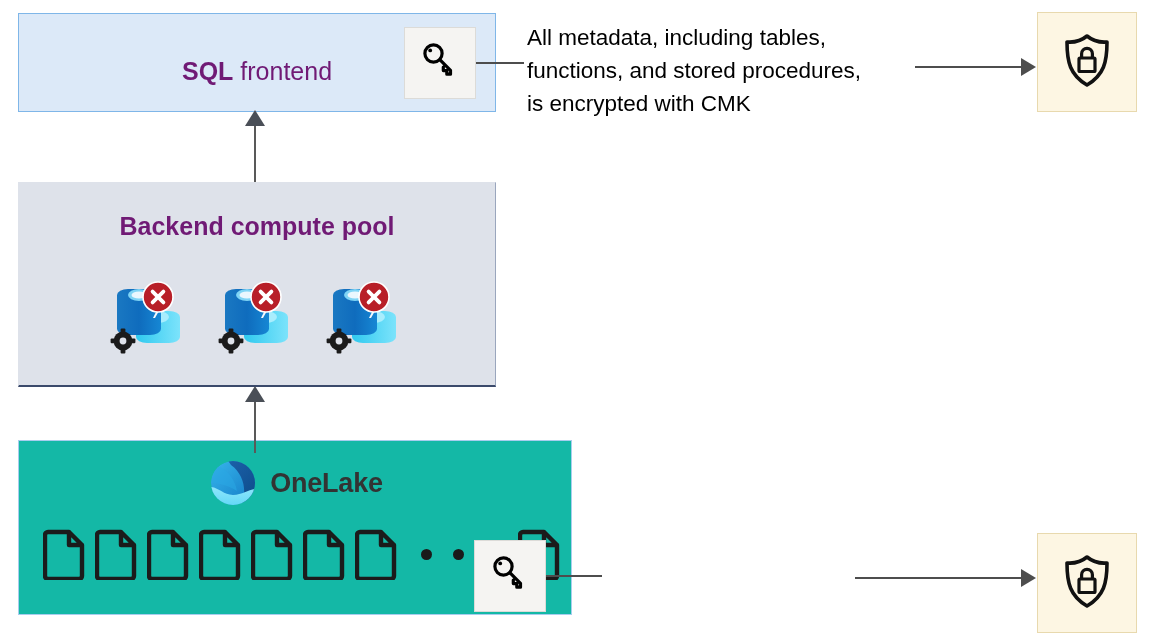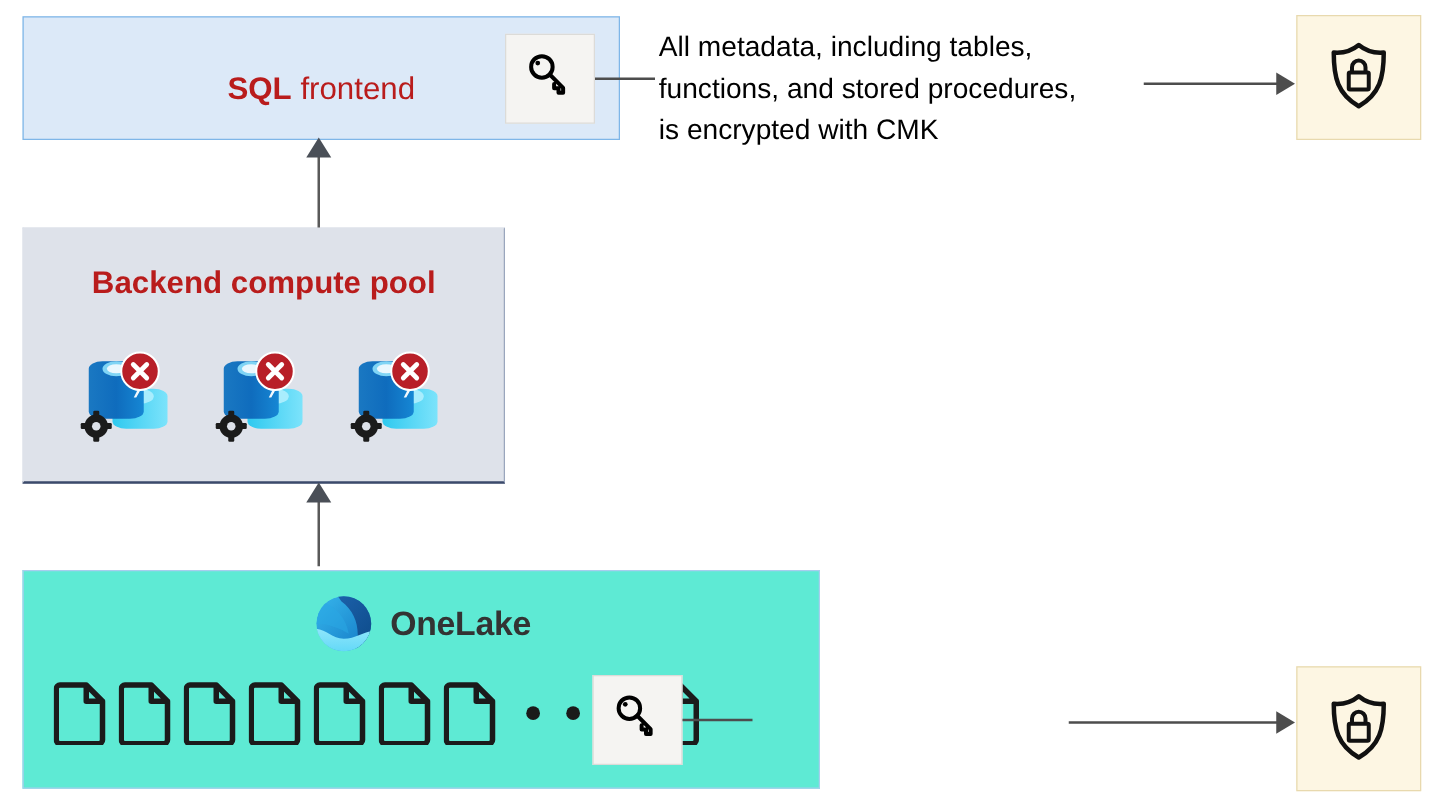--- a/index.html
+++ b/index.html
@@ -29,44 +29,44 @@
     left: 18px;
     top: 13px;
     width: 478px;
     height: 99px;
     background: #dce9f8;
     border: 1.5px solid #7fb6e8;
   }
   .box-backend {
     left: 18px;
     top: 182px;
-    width: 386px;
+    width: 478px;
     height: 205px;
     background: #dee2ea;
     border: 1px solid #dee2ea;
     border-bottom: 2px solid #3b4a6b;
     border-right: 1px solid #9aa6bd;
   }
   .box-onelake {
     left: 18px;
-    top: 456px;
-    width: 638px;
+    top: 440px;
+    width: 554px;
     height: 175px;
-    background: #5eead4;
+    background: #14b8a6;
     border: 1.5px solid #a8cdee;
   }
 
   .box-title {
     position: absolute;
     left: 0;
     width: 100%;
     text-align: center;
     font-size: 25px;
     line-height: 1.1;
-    color: #b91c1c;
+    color: #701a75;
     white-space: nowrap;
   }
   .box-title.sql {
     top: 44px;
     font-weight: 400;
   }
   .box-title.sql b { font-weight: 700; }
   .box-title.backend {
     top: 30px;
     font-weight: 700;

